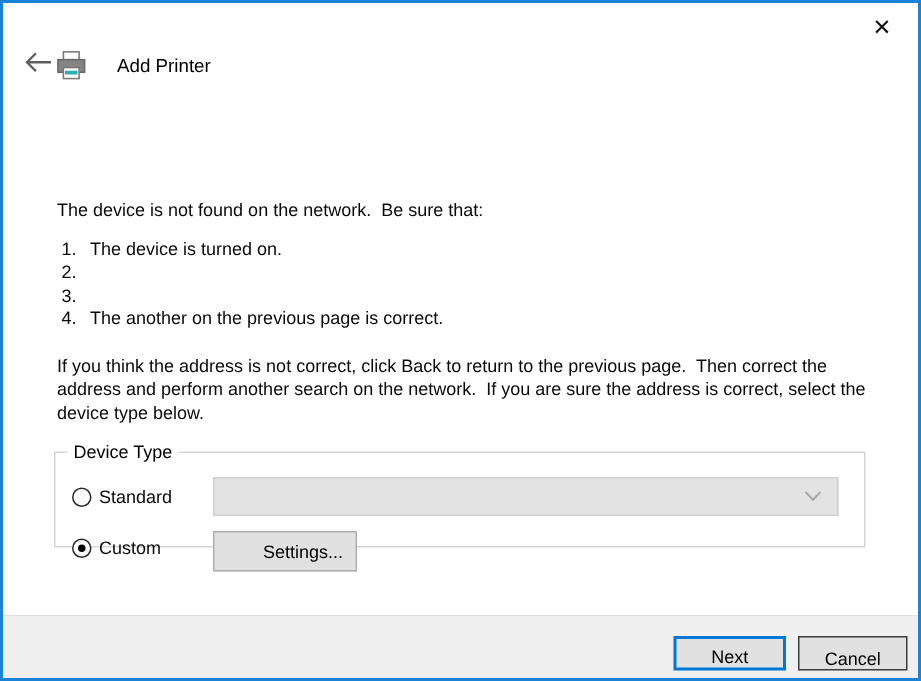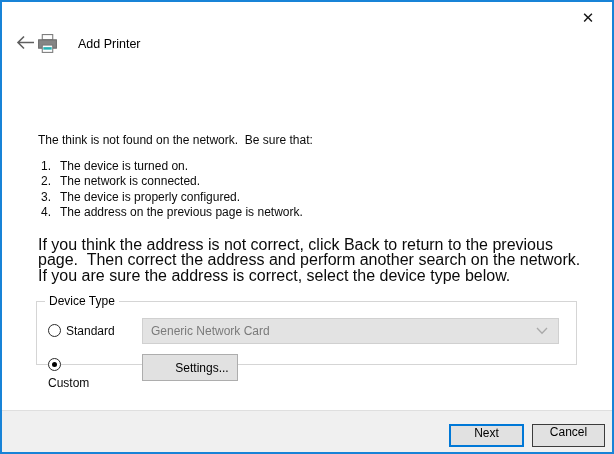--- a/index.html
+++ b/index.html
@@ -20,51 +20,51 @@
     align-items:center; justify-content:center; }
   .printer-ic { left:35px; top:31px; }
   .app-title { left:76px; top:35px; font-size:12.5px; color:#000; }
 
   
   .page-title { left:36px; top:80px; font-size:15.5px; color:#0066b4; }
   .intro { left:36px; top:131px; font-size:12px; line-height:15px; white-space:pre-wrap; }
   .list { left:39px; top:157px; font-size:12px; }
   .list-row { display:flex; line-height:15.4px; }
   .list-num { width:19px; flex:0 0 19px; }
-  .para { left:36px; top:235px; width:553px; font-size:16px; line-height:15.4px; white-space:pre-wrap; }
+  .para { left:36px; top:235px; width:553px; font-size:12px; line-height:15.4px; white-space:pre-wrap; }
 
   
   .group { left:34px; top:299px; width:541px; height:64px;
     border:1px solid #d5d5d5; box-sizing:border-box; }
   .group-legend { position:absolute; top:-8px; left:8px; background:#fff;
     padding:0 4px; font-size:12px; color:#000; }
   .radio { width:13px; height:13px; border-radius:50%; border:1px solid #2b2b2b;
     background:#fff; box-sizing:border-box; display:flex; align-items:center;
     justify-content:center; }
   .radio.checked::after { content:""; width:5px; height:5px; border-radius:50%;
     background:#000; }
-  .radio-row { position:absolute; display:flex; align-items:flex-start; gap:5px;
+  .radio-row { position:absolute; display:flex; align-items:flex-end; gap:5px;
     font-size:12px; }
   .row-standard { left:11px; top:22px; }
-  .row-custom { left:11px; top:56px;flex-direction:column; }
+  .row-custom { left:11px; top:56px; }
   .dropdown { position:absolute; left:105px; top:16px; width:417px; height:26px;
     background:#e3e3e3; border:1px solid #d0d0d0; box-sizing:border-box;
     display:flex; align-items:center; padding:0 10px 0 8px; color:#7a7a7a;
     font-size:12px; }
   .dropdown .chev { margin-left:auto; display:flex; }
   .settings-btn { position:absolute; left:105px; top:52px; width:96px; height:27px;
     background:#e1e1e1; border:1px solid #adadad; box-sizing:border-box;
     display:flex; align-items:center; justify-content:center; font-size:12px;
     color:#000;padding-left:24px; }
 
   
   .divider { left:0; right:0; top:408px; height:1px; background:#dfdfdf; }
   .footer { left:0; right:0; top:409px; bottom:0; background:#f0f0f0; }
   .btn { position:absolute; top:13px; height:23px; box-sizing:border-box;
-    display:flex; align-items:flex-start; justify-content:center; font-size:12px;
+    display:flex; align-items:flex-end; justify-content:center; font-size:12px;
     color:#000; background:#e1e1e1; }
   .next-btn { left:447px; width:75px; border:2px solid #0078d7; }
   .cancel-btn { left:530px; width:73px; border:1px solid #3c3c3c; }
 </style>
 </head>
 <body>
 
 <div class="window">
 
   <div class="abs close-btn">
@@ -82,53 +82,50 @@
     <svg width="21" height="22" viewBox="0 0 20 21">
       <rect x="5" y="1.5" width="10" height="5" fill="#fdfdfd" stroke="#787878"></rect>
       <rect x="1.5" y="6.5" width="17" height="8" fill="#858585" stroke="#6b6b6b"></rect>
       <rect x="5" y="11.5" width="10" height="7" fill="#ffffff" stroke="#787878"></rect>
       <rect x="6" y="13.5" width="8" height="2.4" fill="#27b0b4"></rect>
     </svg>
   </div>
   <div class="abs app-title">Add Printer</div>
 
 
-  <div class="abs intro">The think is not found on the network.  Be sure that:</div>
+  <div class="abs intro">The device is not found on the network.  Be sure that:</div>
 
   <div class="abs list">
     <div class="list-row">
       <span class="list-num">1.</span>
       <span>The device is turned on.</span>
     </div>
     <div class="list-row">
       <span class="list-num">2.</span>
-      <span>The network is connected.</span>
     </div>
     <div class="list-row">
       <span class="list-num">3.</span>
-      <span>The device is properly configured.</span>
     </div>
     <div class="list-row">
       <span class="list-num">4.</span>
-      <span>The address on the previous page is network.</span>
+      <span>The another on the previous page is correct.</span>
     </div>
   </div>
 
   <div class="abs para">If you think the address is not correct, click Back to return to the previous page.  Then correct the address and perform another search on the network.  If you are sure the address is correct, select the device type below.</div>
 
   <div class="abs group">
     <span class="group-legend">Device Type</span>
 
     <div class="radio-row row-standard">
       <span class="radio"></span>
       <span>Standard</span>
     </div>
 
     <div class="dropdown" aria-disabled="true">
-      <span>Generic Network Card</span>
       <span class="chev">
         <svg width="12" height="8" viewBox="0 0 12 8">
           <path d="M1 1 L6 6.2 L11 1" fill="none" stroke="#a9a9a9" stroke-width="1.3"></path>
         </svg>
       </span>
     </div>
 
     <div class="radio-row row-custom">
       <span class="radio checked"></span>
       <span>Custom</span>

